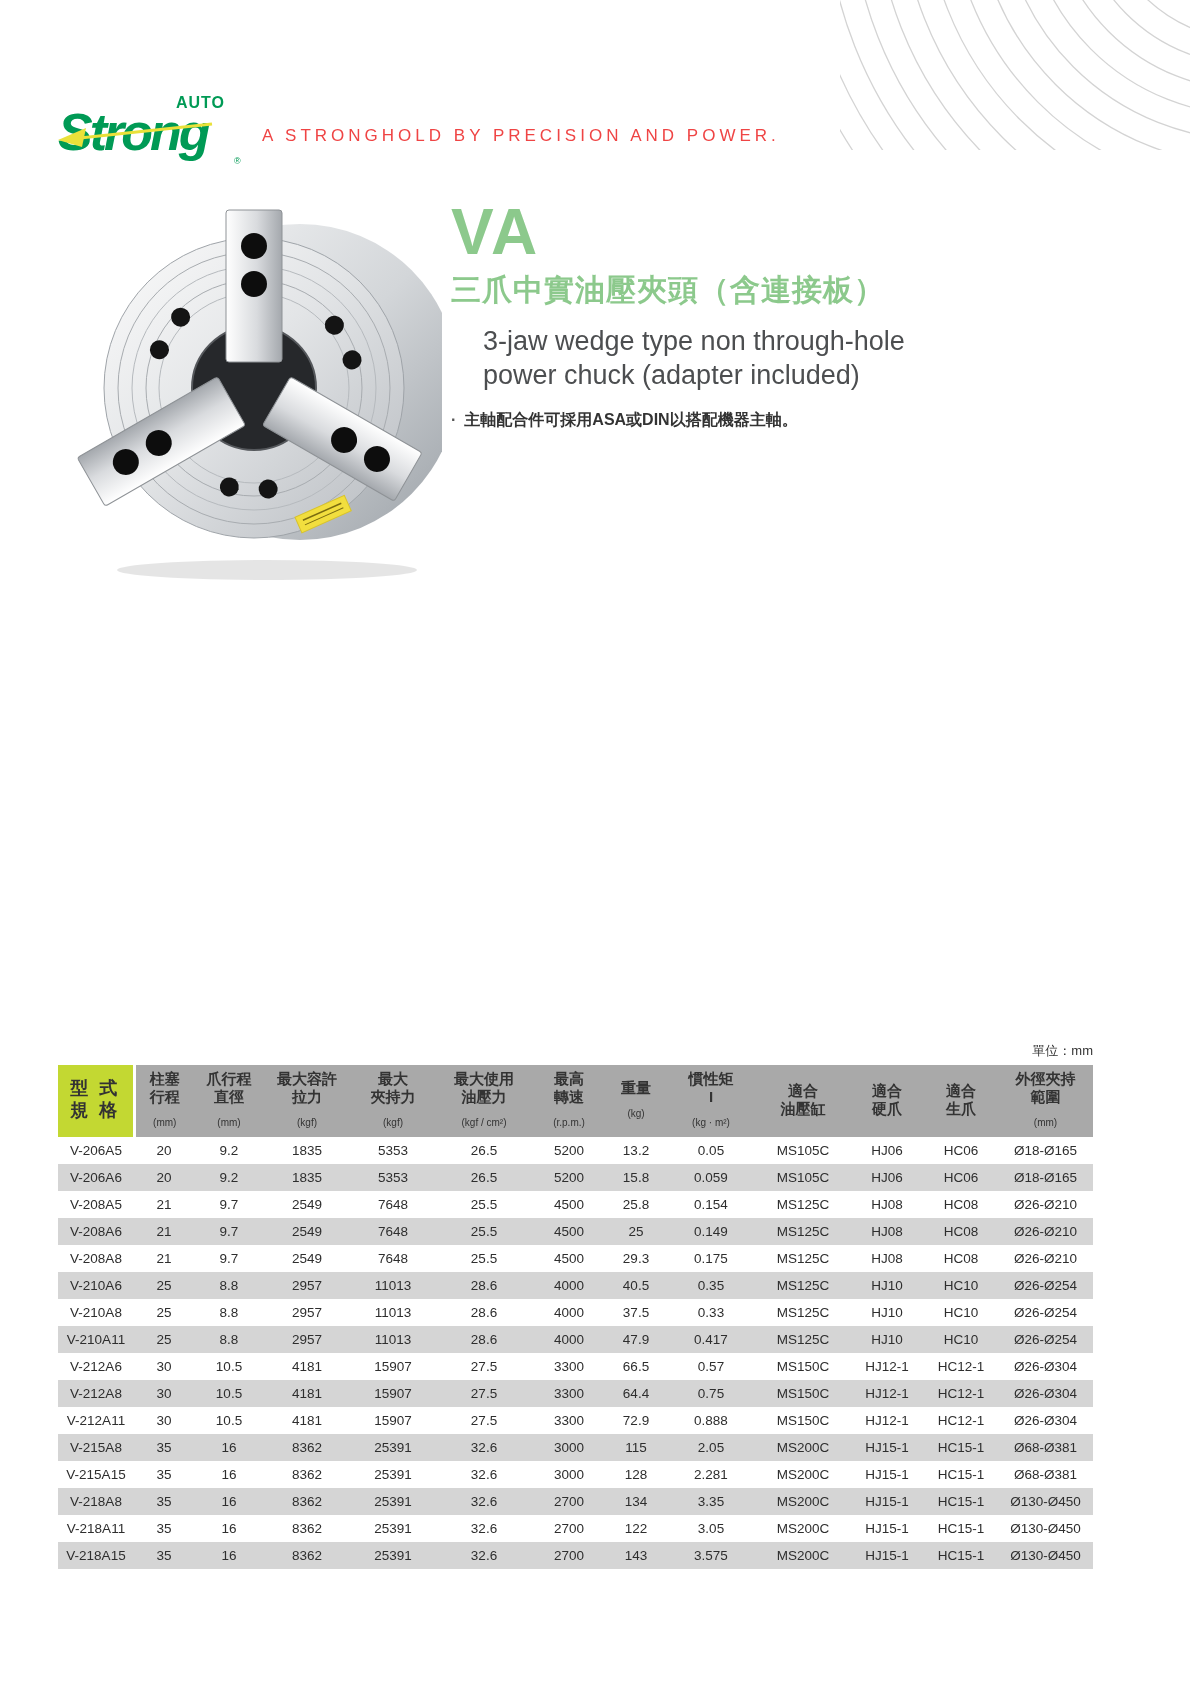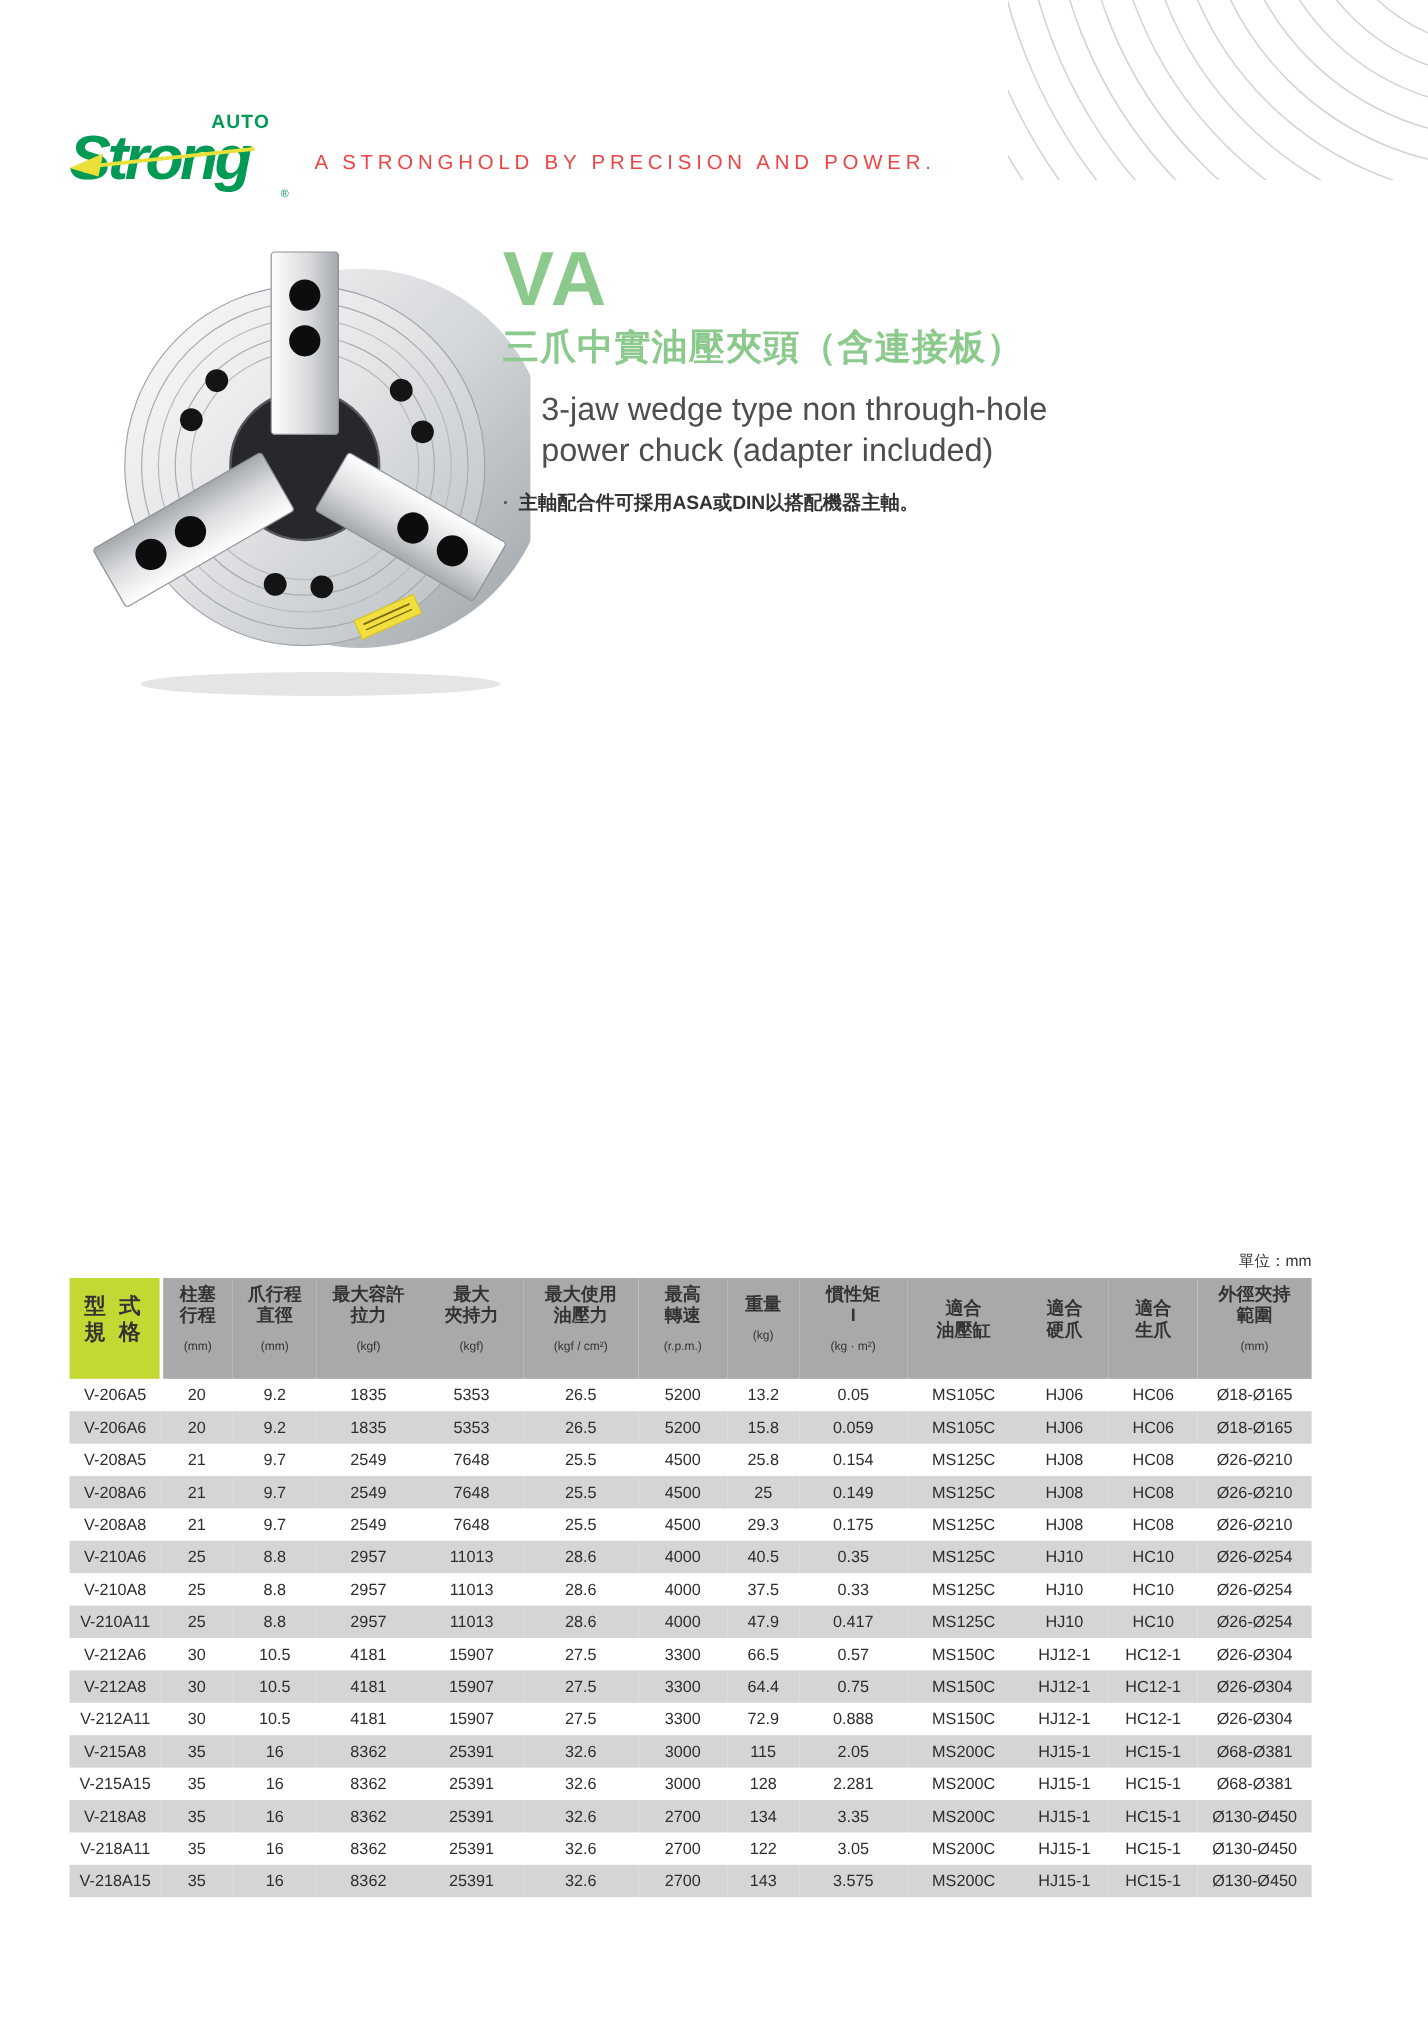--- a/index.html
+++ b/index.html
@@ -24,42 +24,42 @@
   }
   .logo-reg { position:absolute; left:176px; top:64px; font-size:9px; color:#009a55; }
   .logo-arrow { position:absolute; left:-4px; top:26px; }
   .tagline {
     position:absolute; left:262px; top:126px;
     font-size:17px; font-weight:normal; color:#ef4444; letter-spacing:4px;
   }
 
   
   .product-photo { position:absolute; left:72px; top:196px; width:370px; height:390px; }
-  .product-info { position:absolute; left:419px; top:200px; width:480px; }
+  .product-info { position:absolute; left:451px; top:200px; width:480px; }
   .series-title {
     font-size:64px; font-weight:800; color:#8cc98c; letter-spacing:2px;
     line-height:1; margin:0 0 6px 0;
   }
   .title-zh {
     font-size:30px; font-weight:bold; color:#8cc98c; letter-spacing:1px;
     margin:0 0 16px 0; line-height:1.3;
   }
   .title-en {
     font-size:27px; color:#4c4e50; margin:0 0 16px 0; line-height:1.25; width:460px;padding-left:32px;
   }
   .feature-note { font-size:16px; font-weight:bold; color:#333; line-height:1.4; }
   .feature-note .bullet { margin-right:8px; color:#555; }
 
   
   .spec { position:absolute; left:58px; top:1042px; width:1035px; }
   .unit-note { text-align:right; font-size:13px; color:#333; margin-bottom:5px; }
   table.spec-table { width:1035px; border-collapse:collapse; table-layout:fixed; }
   .spec-table thead th {
     background:#a9a9a9; color:#333; vertical-align:middle;
-    padding:5px 0 20px 0; height:41px;
+    padding:5px 0 8px 0; height:41px;
   }
   .spec-table thead th .hl { font-size:15px; font-weight:bold; line-height:1.2; }
   .spec-table thead th .hunit { font-size:10px; font-weight:normal; line-height:1.2; margin-top:11px; }
   .spec-table thead th:first-child {
     background:#c3d832; border-right:3px solid #ffffff;
   }
   .spec-table thead th:first-child .hl { font-size:18px; letter-spacing:3px; }
   .spec-table tbody td {
     text-align:center; font-size:13.5px; color:#2e2e2e; height:27px; padding:0;
   }

